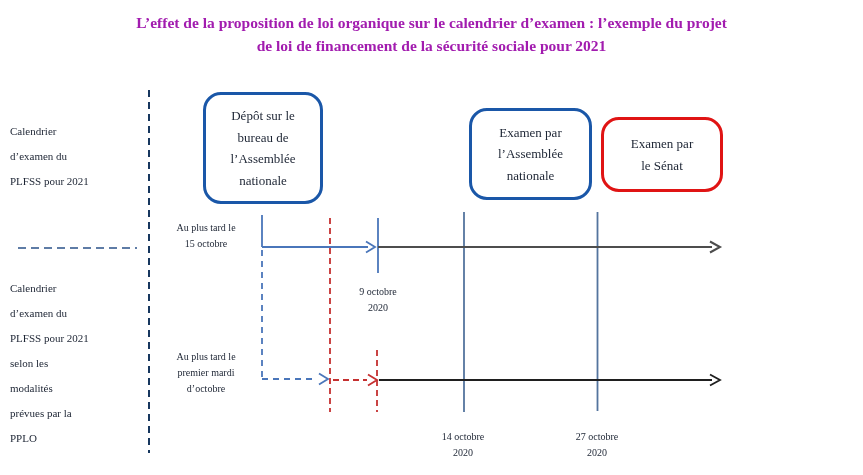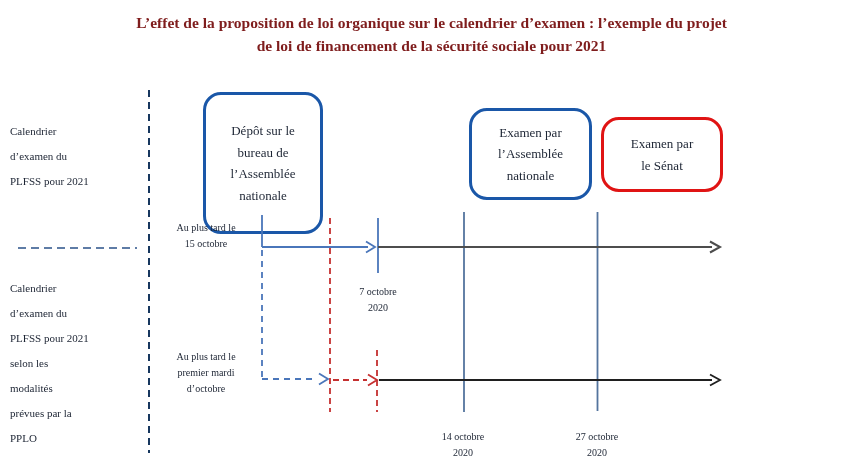--- a/index.html
+++ b/index.html
@@ -5,21 +5,21 @@
   html,body { margin:0; padding:0; background:#fff; }
   .canvas {
     position:relative; width:863px; height:475px; background:#ffffff;
     font-family:"Liberation Serif","DejaVu Serif",serif;
     color:var(--text,#1c2433); overflow:hidden;
   }
   .abs { position:absolute; }
   .title {
     top:11px; left:0; width:863px; text-align:center;
     font-weight:bold; font-size:15.5px; line-height:23px;
-    white-space:pre-line; color:#7f1d1d;
+    white-space:pre-line; color:#a21caf;
   }
   .side-label {
     width:136px; text-align:left; font-size:11px; line-height:25px;
     white-space:pre-line;
   }
   .stage {
     border-radius:18px; box-sizing:border-box;
     display:flex; align-items:center; justify-content:center;
     text-align:center; font-size:13px; line-height:21.5px;
     white-space:pre-line; background:#fff;
@@ -53,21 +53,21 @@
 PLFSS pour 2021</div>
 
   <div class="abs side-label" style="left:10px; top:276px;">Calendrier
 d’examen du
 PLFSS pour 2021
 selon les
 modalités
 prévues par la
 PPLO</div>
 
-  <div class="abs stage blue" style="left:203px; top:92px; width:120px; height:142px;">
+  <div class="abs stage blue" style="left:203px; top:92px; width:120px; height:112px;">
     <span>Dépôt sur le
 bureau de
 l’Assemblée
 nationale</span>
   </div>
 
 
   <div class="abs stage blue" style="left:469px; top:108px; width:123px; height:92px;">
     <span>Examen par
 l’Assemblée
@@ -75,21 +75,21 @@
   </div>
 
   <div class="abs stage red" style="left:601px; top:117px; width:122px; height:75px;">
     <span>Examen par
 le Sénat</span>
   </div>
 
   <div class="abs note" style="left:160px; top:220px; width:92px;">Au plus tard le
 15 octobre</div>
 
-  <div class="abs note" style="left:347px; top:284px; width:62px;">7 octobre
+  <div class="abs note" style="left:347px; top:284px; width:62px;">9 octobre
 2020</div>
 
   <div class="abs note" style="left:160px; top:349px; width:92px;">Au plus tard le
 premier mardi
 d’octobre</div>
 
 
   <div class="abs note" style="left:432px; top:429px; width:62px;">14 octobre
 2020</div>
 

